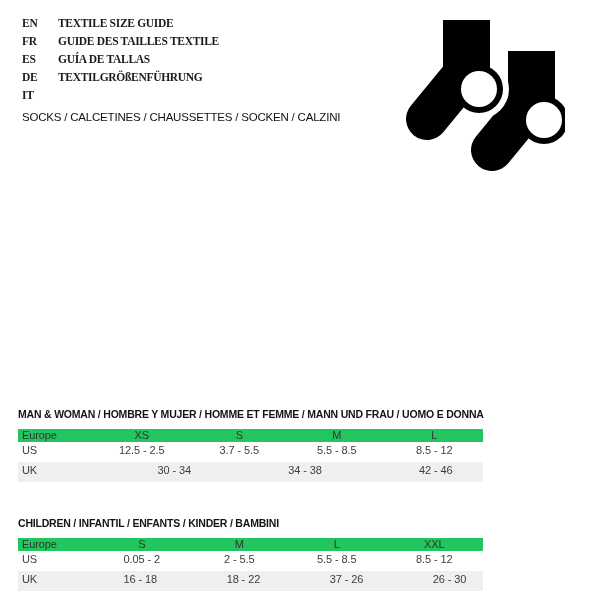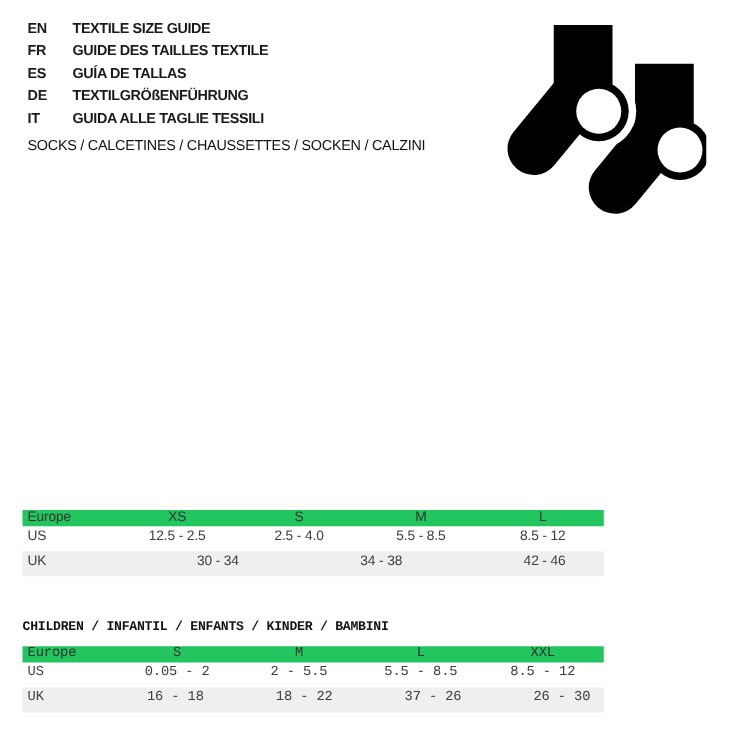--- a/index.html
+++ b/index.html
@@ -14,20 +14,21 @@
     font-family: "Liberation Sans", sans-serif;
     color: #3d3d3d;
     overflow: hidden;
   }
 
   
   .lang-list {
     position: absolute;
     left: 22px;
     top: 14px;
+    font-family: Liberation Serif, serif;
   }
   .lang-row {
     display: flex;
     height: 18px;
     align-items: center;
   }
   .lang-code {
     width: 36px;
     font-weight: bold;
     font-size: 11.5px;
@@ -71,21 +72,20 @@
     font-weight: bold;
     letter-spacing: -0.2px;
     color: #141414;
     height: 12px;
     line-height: 12px;
     margin-bottom: 9px;
     white-space: nowrap;
   }
   .size-table + .size-table {
     margin-top: 35px;
-    font-family: Liberation Mono, monospace;
   }
   .trow {
     display: flex;
     width: 100%;
   }
   .tcell {
     font-size: 11px;
     text-align: center;
     height: 20px;
     line-height: 17px;
@@ -127,21 +127,20 @@
   <div class="lang-row">
     <span class="lang-code">ES</span>
     <span class="lang-label">GUÍA DE TALLAS</span>
   </div>
   <div class="lang-row">
     <span class="lang-code">DE</span>
     <span class="lang-label">TEXTILGRÖßENFÜHRUNG</span>
   </div>
   <div class="lang-row">
     <span class="lang-code">IT</span>
-    <span class="lang-label">GUIDA ALLE TAGLIE TESSILI</span>
   </div>
 </div>
 
 <div class="subtitle">SOCKS / CALCETINES / CHAUSSETTES / SOCKEN / CALZINI</div>
 
 <svg class="socks-icon" width="160" height="165" viewBox="0 0 160 165" aria-hidden="true">
 
   <g>
     <rect x="103" y="39" width="47" height="57" fill="#000"></rect>
     <circle cx="139" cy="108" r="24" fill="#000"></circle>
@@ -159,31 +158,32 @@
     <rect x="38" y="8" width="47" height="57" fill="#000"></rect>
     <circle cx="74" cy="77" r="24" fill="#000"></circle>
     <line x1="61.5" y1="59" x2="22" y2="107" stroke="#000" stroke-width="42" stroke-linecap="round"></line>
     <circle cx="74" cy="77" r="18" fill="#fff"></circle>
   </g>
 </svg>
 
 <div class="tables">
 
   <div class="size-table">
+    <div class="table-title">MAN &amp; WOMAN / HOMBRE Y MUJER / HOMME ET FEMME / MANN UND FRAU / UOMO E DONNA</div>
     <div class="trow thead">
       <div class="tcell first">Europe</div>
       <div class="tcell">XS</div>
       <div class="tcell">S</div>
       <div class="tcell">M</div>
       <div class="tcell">L</div>
     </div>
     <div class="trow">
       <div class="tcell first">US</div>
       <div class="tcell">12.5 - 2.5</div>
-      <div class="tcell">2.5 - 4.0</div>
+      <div class="tcell">3.7 - 5.5</div>
       <div class="tcell">5.5 - 8.5</div>
       <div class="tcell">8.5 - 12</div>
     </div>
     <div class="trow alt">
       <div class="tcell first">UK</div>
       <div class="tcell">30 - 34</div>
       <div class="tcell">34 - 38</div>
       <div class="tcell">42 - 46</div>
     </div>
   </div>

